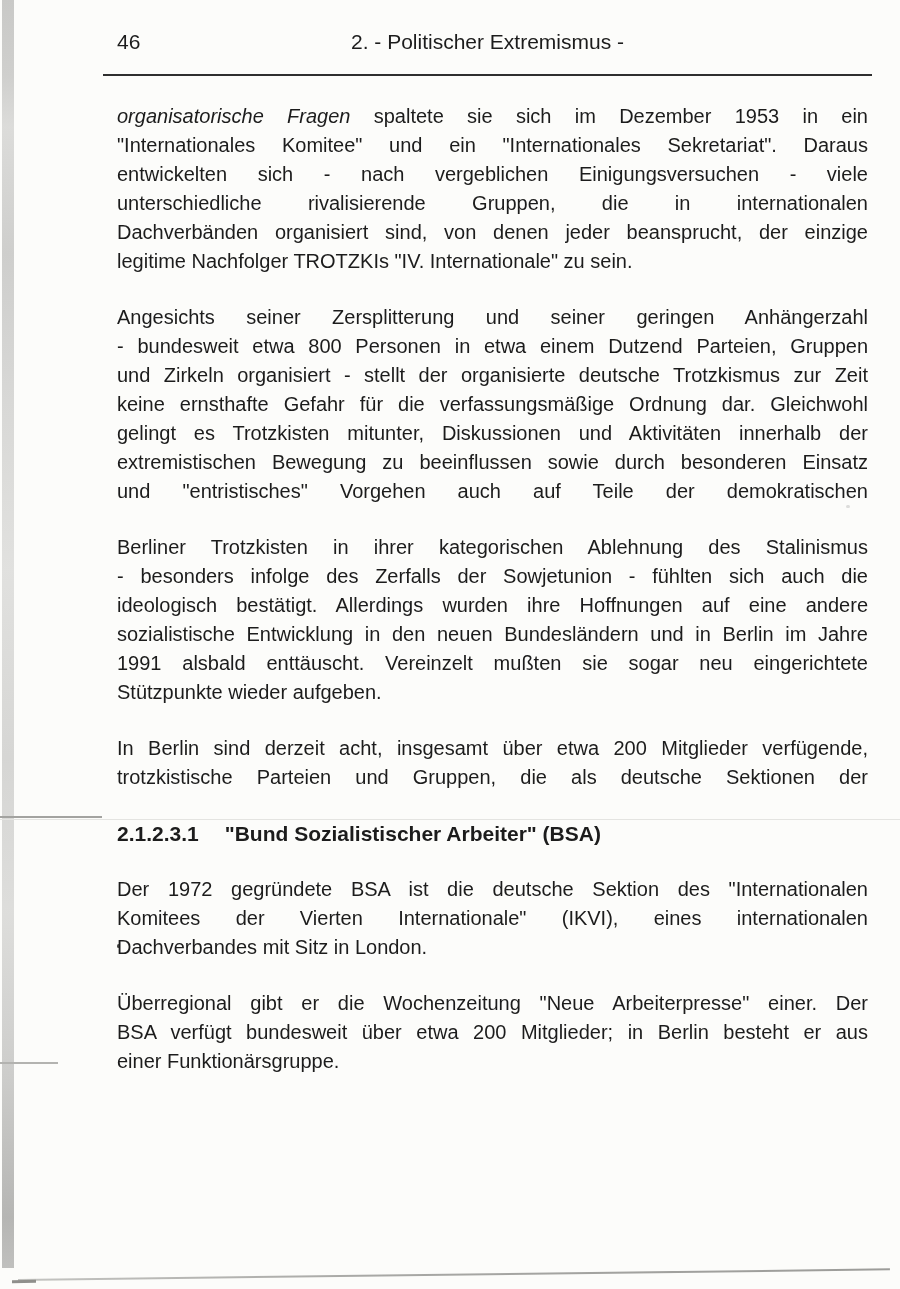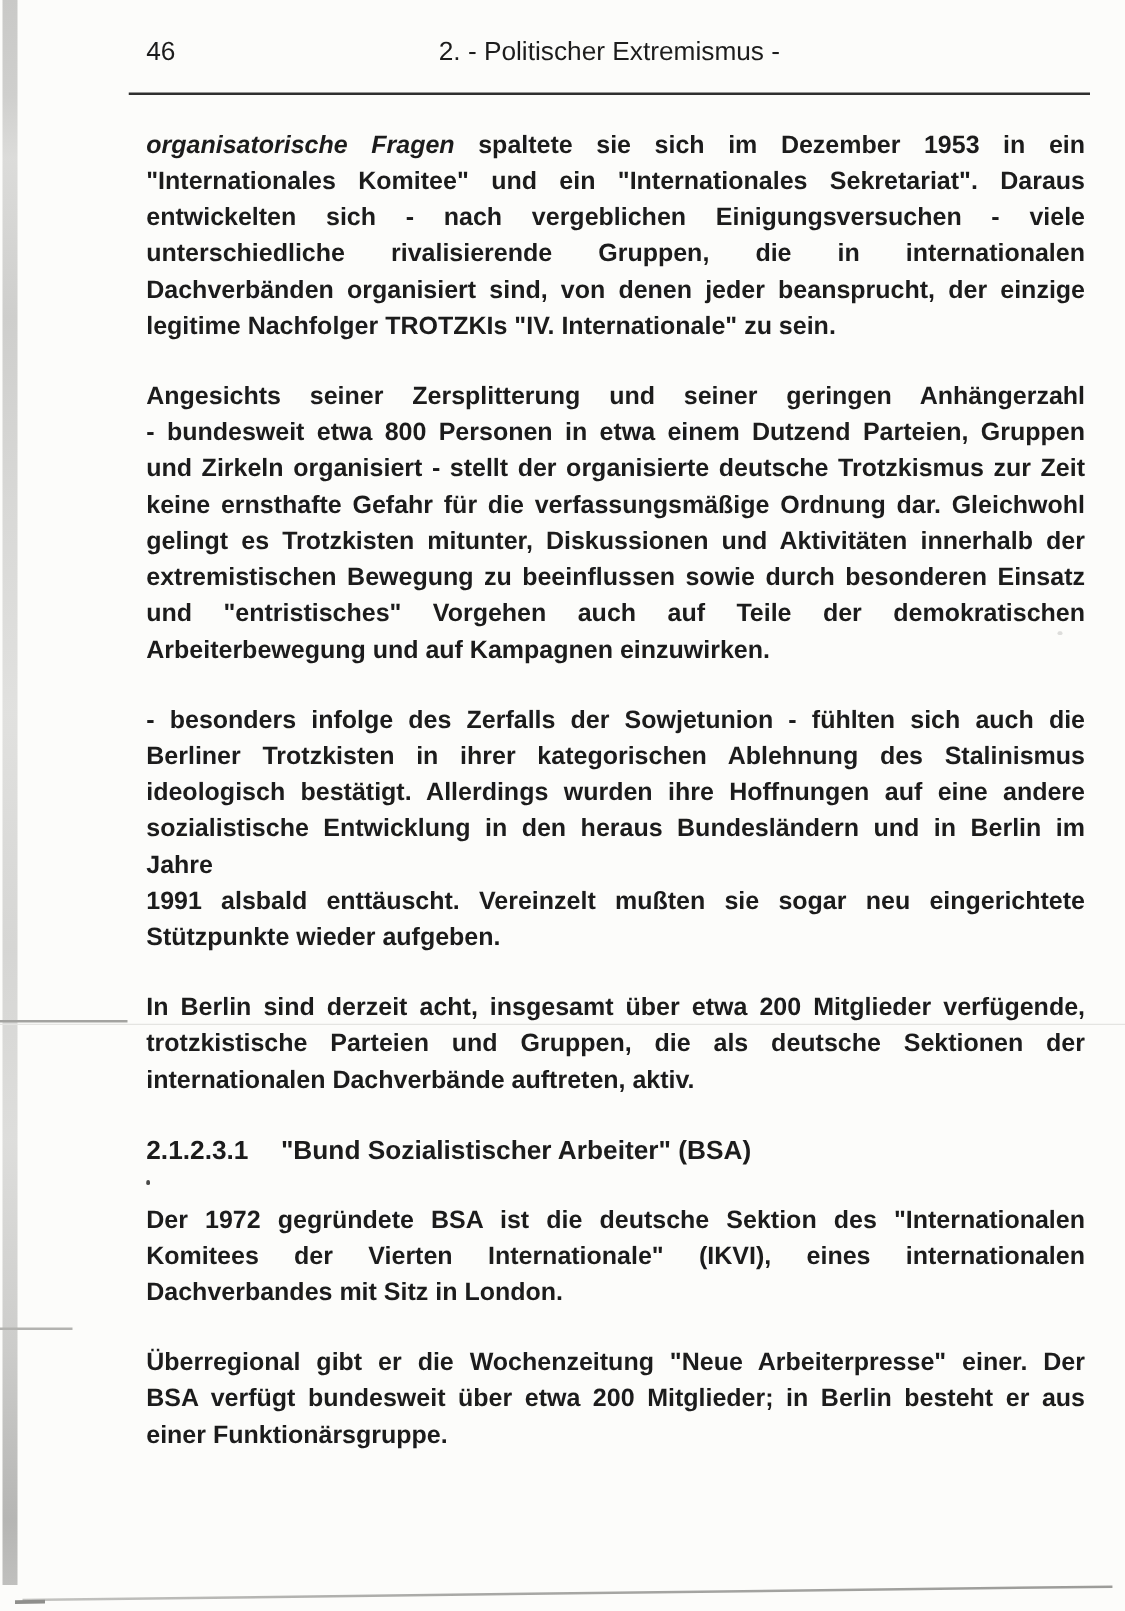--- a/index.html
+++ b/index.html
@@ -27,21 +27,21 @@
     background: #2f2f2f;
   }
 
   
   .bodycol {
     position: absolute;
     left: 117px; top: 102px; width: 751px;
     font-size: 20px; line-height: 29px;
   }
   .para { margin: 0 0 27px 0; }
-  .line { text-align: justify; text-align-last: justify; text-justify: inter-word; font-weight: bold; }
+  .line { text-align: justify; text-align-last: justify; text-justify: inter-word; }
   .line.last { text-align: left; text-align-last: left; }
   .it { font-style: italic; }
 
   .heading { margin: 0 0 27px 0; font-weight: bold; font-size: 21px; line-height: 29px; }
   .hnum { display: inline-block; margin-right: 26px; }
 
   
   .edge-band {
     position: absolute; left: 2px; top: 0; width: 12px; height: 1268px;
     background: linear-gradient(180deg,
@@ -100,36 +100,34 @@
     </div>
 
     <div class="para">
       <div class="line">Angesichts seiner Zersplitterung und seiner geringen Anhängerzahl</div>
       <div class="line">- bundesweit etwa 800 Personen in etwa einem Dutzend Parteien, Gruppen</div>
       <div class="line">und Zirkeln organisiert - stellt der organisierte deutsche Trotzkismus zur Zeit</div>
       <div class="line">keine ernsthafte Gefahr für die verfassungsmäßige Ordnung dar. Gleichwohl</div>
       <div class="line">gelingt es Trotzkisten mitunter, Diskussionen und Aktivitäten innerhalb der</div>
       <div class="line">extremistischen Bewegung zu beeinflussen sowie durch besonderen Einsatz</div>
       <div class="line">und "entristisches" Vorgehen auch auf Teile der demokratischen</div>
-      <div class="line last">Arbeiterbewegung und auf Kampagnen einzuwirken.</div>
     </div>
 
     <div class="para">
+      <div class="line">Berliner Trotzkisten in ihrer kategorischen Ablehnung des Stalinismus</div>
       <div class="line">- besonders infolge des Zerfalls der Sowjetunion - fühlten sich auch die</div>
-      <div class="line">Berliner Trotzkisten in ihrer kategorischen Ablehnung des Stalinismus</div>
       <div class="line">ideologisch bestätigt. Allerdings wurden ihre Hoffnungen auf eine andere</div>
-      <div class="line">sozialistische Entwicklung in den heraus Bundesländern und in Berlin im Jahre</div>
+      <div class="line">sozialistische Entwicklung in den neuen Bundesländern und in Berlin im Jahre</div>
       <div class="line">1991 alsbald enttäuscht. Vereinzelt mußten sie sogar neu eingerichtete</div>
       <div class="line last">Stützpunkte wieder aufgeben.</div>
     </div>
 
     <div class="para">
       <div class="line">In Berlin sind derzeit acht, insgesamt über etwa 200 Mitglieder verfügende,</div>
       <div class="line">trotzkistische Parteien und Gruppen, die als deutsche Sektionen der</div>
-      <div class="line last">internationalen Dachverbände auftreten, aktiv.</div>
     </div>
 
     <div class="heading">
       <span class="hnum">2.1.2.3.1</span><span>"Bund Sozialistischer Arbeiter" (BSA)</span>
     </div>
 
     <div class="para">
       <div class="line">Der 1972 gegründete BSA ist die deutsche Sektion des "Internationalen</div>
       <div class="line">Komitees der Vierten Internationale" (IKVI), eines internationalen</div>
       <div class="line last">Dachverbandes mit Sitz in London.</div>

